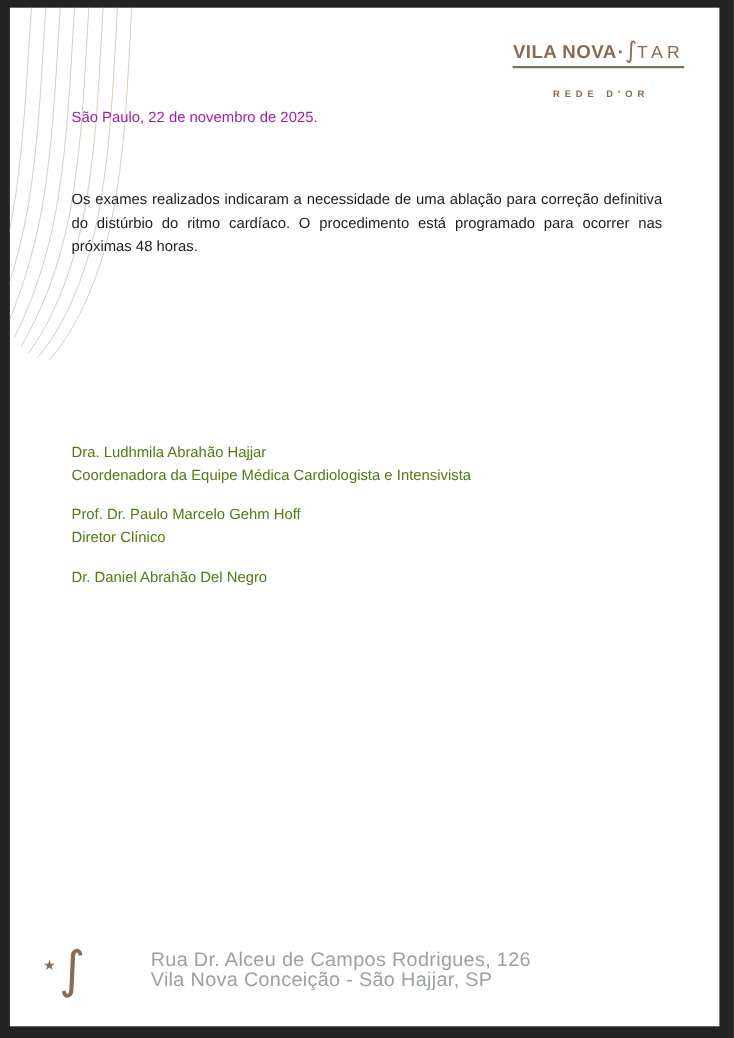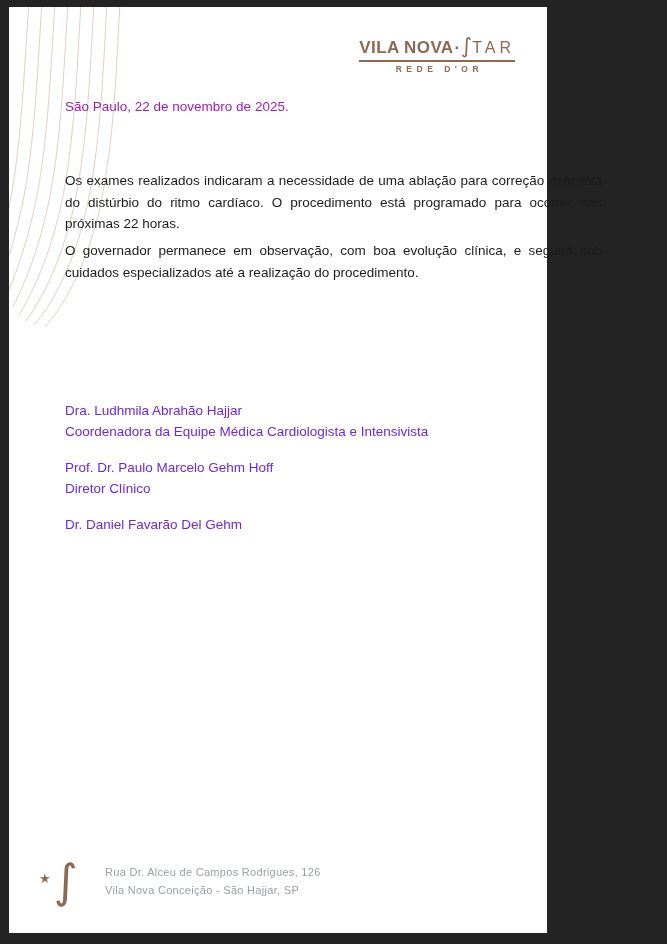--- a/index.html
+++ b/index.html
@@ -5,21 +5,21 @@
   * { margin: 0; padding: 0; box-sizing: border-box; }
   html, body {
     width: 667px; height: 944px;
     background: #232323;
     overflow: hidden;
     font-family: "Liberation Sans", "DejaVu Sans", sans-serif;
   }
   .page {
     position: absolute;
     left: 9px; top: 7px;
-    width: 538px; height: 926px;
+    width: 645px; height: 926px;
     background: #ffffff;
   }
   .decor {
     position: absolute;
     left: 0; top: 0;
     width: 150px; height: 320px;
     pointer-events: none;
   }
   
   .logo {
@@ -35,21 +35,21 @@
     justify-content: flex-end;
     white-space: nowrap;
     border-bottom: 2px solid #8b6a50;
     padding-bottom: 2px;
   }
   .brand-bold  { font-size: 17px; font-weight: 700; letter-spacing: 0.4px; }
   .brand-sep   { font-size: 17px; font-weight: 700; padding: 0 1px; }
   .brand-script{ font-size: 21px; font-weight: 400; font-family: "DejaVu Sans", sans-serif; line-height: 17px; }
   .brand-thin  { font-size: 16px; font-weight: 400; letter-spacing: 4px; }
   .logo-sub {
-    margin-top: 2px;
+    margin-top: 18px;
     font-size: 8.5px;
     font-weight: 600;
     letter-spacing: 4.5px;
     text-indent: 4.5px;
   }
   
   .dateline {
     position: absolute;
     left: 56px; top: 92px;
     font-size: 13.5px;
@@ -63,21 +63,21 @@
     line-height: 21.5px;
     color: #1c1c1c;
     text-align: justify;
   }
   .letter-body p { margin-bottom: 5.5px; }
   .signatures {
     position: absolute;
     left: 56px; top: 393px;
     font-size: 13.5px;
     line-height: 21px;
-    color: #6d28d9;
+    color: #4d7c0f;
   }
   .sig-block { margin-bottom: 15px; }
   
   .footer {
     position: absolute;
     left: 30px; top: 843px;
     display: flex;
     align-items: center;
   }
   .footer-mark {
@@ -92,25 +92,26 @@
     position: relative;
     top: -3px;
   }
   .script-glyph {
     font-family: "DejaVu Sans", sans-serif;
     font-size: 46px;
     font-weight: 400;
     line-height: 62px;
   }
   .footer-address {
-    font-size: 11px;
+    font-size: 18px;
     line-height: 18.5px;
     color: #9aa0a4;
     letter-spacing: 0.3px;
     padding-left: 4px;
+    margin-left: 32px;
   }
 </style>
 </head>
 <body>
 
 <div class="page">
 
   <svg class="decor" viewBox="0 0 150 320">
     <g fill="none" stroke="#dbcbbc" stroke-width="0.9">
       <path d="M 20 -5 C 16 50, 14 100, 8 150 C 3 190, -4 225, -14 255"></path>
@@ -130,35 +131,34 @@
         <span class="brand-sep">·</span>
         <span class="brand-script">∫</span>
         <span class="brand-thin">TAR</span>
     </div>
     <div class="logo-sub">REDE D'OR</div>
   </div>
 
   <div class="dateline">São Paulo, 22 de novembro de 2025.</div>
 
   <div class="letter-body">
-    <p>Os exames realizados indicaram a necessidade de uma ablação para correção definitiva do distúrbio do ritmo cardíaco. O procedimento está programado para ocorrer nas próximas 22 horas.</p>
-    <p>O governador permanece em observação, com boa evolução clínica, e seguirá sob cuidados especializados até a realização do procedimento.</p>
+    <p>Os exames realizados indicaram a necessidade de uma ablação para correção definitiva do distúrbio do ritmo cardíaco. O procedimento está programado para ocorrer nas próximas 48 horas.</p>
   </div>
 
   <div class="signatures">
     <div class="sig-block">
       <div>Dra. Ludhmila Abrahão Hajjar</div>
       <div>Coordenadora da Equipe Médica Cardiologista e Intensivista</div>
     </div>
     <div class="sig-block">
       <div>Prof. Dr. Paulo Marcelo Gehm Hoff</div>
       <div>Diretor Clínico</div>
     </div>
     <div class="sig-block">
-      <div>Dr. Daniel Favarão Del Gehm</div>
+      <div>Dr. Daniel Abrahão Del Negro</div>
     </div>
   </div>
 
   <div class="footer">
     <div class="footer-mark">
       <span class="star-glyph">★</span>
       <span class="script-glyph">∫</span>
     </div>
     <div class="footer-address">
       <div>Rua Dr. Alceu de Campos Rodrigues, 126</div>

